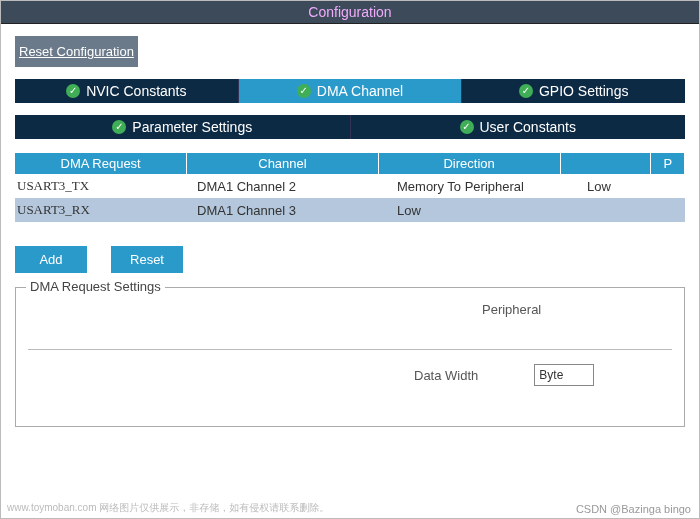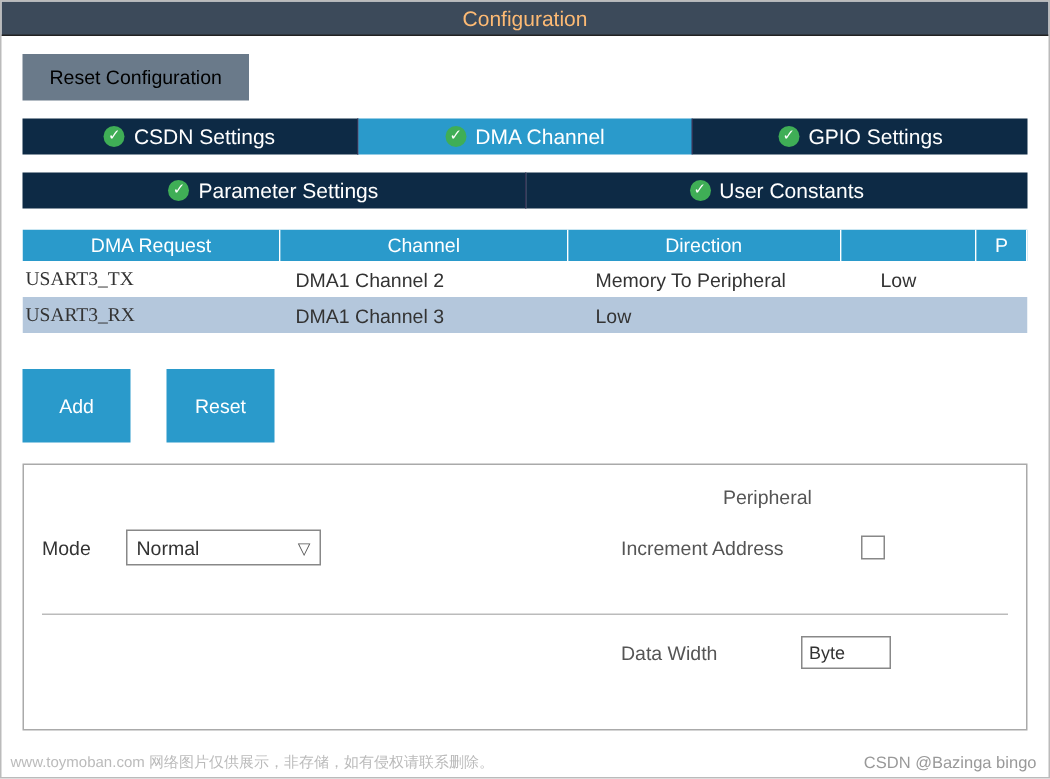--- a/index.html
+++ b/index.html
@@ -1,19 +1,19 @@
 <!DOCTYPE html>
 <html><head>
 <meta charset="utf-8">
 <style>
   * { box-sizing: border-box; margin: 0; padding: 0; font-family: Arial, sans-serif; }
   body { width: 700px; height: 519px; overflow: hidden; background: #fff; border: 1px solid #bbb; position: relative; }
-  .title-bar { background: #3c4a5a; color: #fdba74; text-align: center; padding: 3px 0; font-size: 14px; border-bottom: 1px solid #222; }
+  .title-bar { background: #3c4a5a; color: #f0abfc; text-align: center; padding: 3px 0; font-size: 14px; border-bottom: 1px solid #222; }
   .content { padding: 12px 14px 0 14px; }
-  .reset-btn { background: #6a7a8a; color: #000000; border: none; padding: 8px 18px; font-size: 13px; cursor: pointer; }
+  .reset-btn { background: #6a7a8a; color: #ffffff; border: none; padding: 8px 4px; font-size: 13px; cursor: pointer; text-decoration: underline; }
   .tabs-row { display: flex; margin-top: 12px; }
   .tab { flex: 1; background: #0d2a45; color: #fff; text-align: center; padding: 4px 0; font-size: 14px; border-right: 1px solid #335; display: flex; align-items: center; justify-content: center; gap: 6px; cursor: pointer; }
   .tab.active { background: #2a9acb; }
   .tab:last-child { border-right: none; }
   .check-icon { display: inline-flex; width: 14px; height: 14px; background: #3fae56; border-radius: 50%; align-items: center; justify-content: center; color: #fff; font-size: 10px; line-height: 1; }
   .tabs-row2 { display: flex; }
   .tabs-row2 .tab { flex: 1; }
   .table-wrap { margin-top: 14px; overflow-x: hidden; }
   .thead { display: flex; }
   .th { background: #2a9acb; color: #fff; padding: 3px 0; font-size: 13px; text-align: center; border-right: 1px solid #fff; }
@@ -22,21 +22,21 @@
   .th.c3 { width: 190px; }
   .th.c4 { width: 95px; }
   .th.c5 { width: 35px; }
   .tbody .tr { display: flex; font-size: 13px; color: #333; height: 24px; align-items: center; }
   .tbody .tr.selected { background: #b4c7dc; }
   .td.c1 { width: 180px; padding-left: 2px; font-family: Liberation Serif, serif; }
   .td.c2 { width: 200px; padding-left: 2px; }
   .td.c3 { width: 190px; padding-left: 2px; }
   .td.c4 { width: 95px; padding-left: 2px; }
   .btn-row { display: flex; gap: 24px; margin-top: 24px; }
-  .sq-btn { background: #2a9acb; color: #fff; border: none; padding: 17px 0; width: 72px; font-size: 13px; cursor: pointer; }
+  .sq-btn { background: #2a9acb; color: #fff; border: none; padding: 6px 0; width: 72px; font-size: 13px; cursor: pointer; }
   .fieldset { border: 1px solid #aaa; margin-top: 14px; padding: 14px 12px 40px 12px; position: relative; }
   .legend { position: absolute; top: -9px; left: 10px; background: #fff; padding: 0 4px; font-size: 13px; color: #444; }
   .settings-grid { display: flex; flex-direction: column; gap: 14px; font-size: 13px; color: #333; }
   .row1 { display: flex; align-items: center; }
   .col-label { color: #555; }
   .periph-label { margin-left: 454px; }
   .row2 { display: flex; align-items: center; }
   .mode-label { width: 56px; }
   .mode-select { width: 130px; height: 24px; border: 1px solid #888; background: #fff; padding: 0 6px; font-size: 13px; color: #333; display: flex; align-items: center; justify-content: space-between; cursor: pointer; }
   .chev { font-size: 11px; color: #555; }
@@ -54,21 +54,21 @@
 
 <div class="title-bar">Configuration</div>
 
 <div class="content">
 
   <button class="reset-btn">Reset Configuration</button>
 
   <div class="tabs-row">
     <div class="tab">
       <span class="check-icon">✓</span>
-      <span>CSDN Settings</span>
+      <span>NVIC Constants</span>
     </div>
     <div class="tab active">
       <span class="check-icon">✓</span>
       <span>DMA Channel</span>
     </div>
     <div class="tab">
       <span class="check-icon">✓</span>
       <span>GPIO Settings</span>
     </div>
   </div>
@@ -105,33 +105,25 @@
       </div>
     </div>
   </div>
 
   <div class="btn-row">
     <button class="sq-btn">Add</button>
     <button class="sq-btn">Reset</button>
   </div>
 
   <div class="fieldset">
+    <div class="legend">DMA Request Settings</div>
 
     <div class="settings-grid">
       <div class="row1">
         <span class="col-label periph-label">Peripheral</span>
-      </div>
-      <div class="row2">
-        <span class="mode-label">Mode</span>
-        <div class="mode-select">
-          <span>Normal</span>
-          <span class="chev">▽</span>
-        </div>
-        <span class="col-label incr-label">Increment Address</span>
-        <div class="chk"></div>
       </div>
       <div class="hr"></div>
       <div class="row3">
         <span class="col-label dw-label">Data Width</span>
         <div class="dw-select">
           <span>Byte</span>
         </div>
       </div>
     </div>
   </div>

